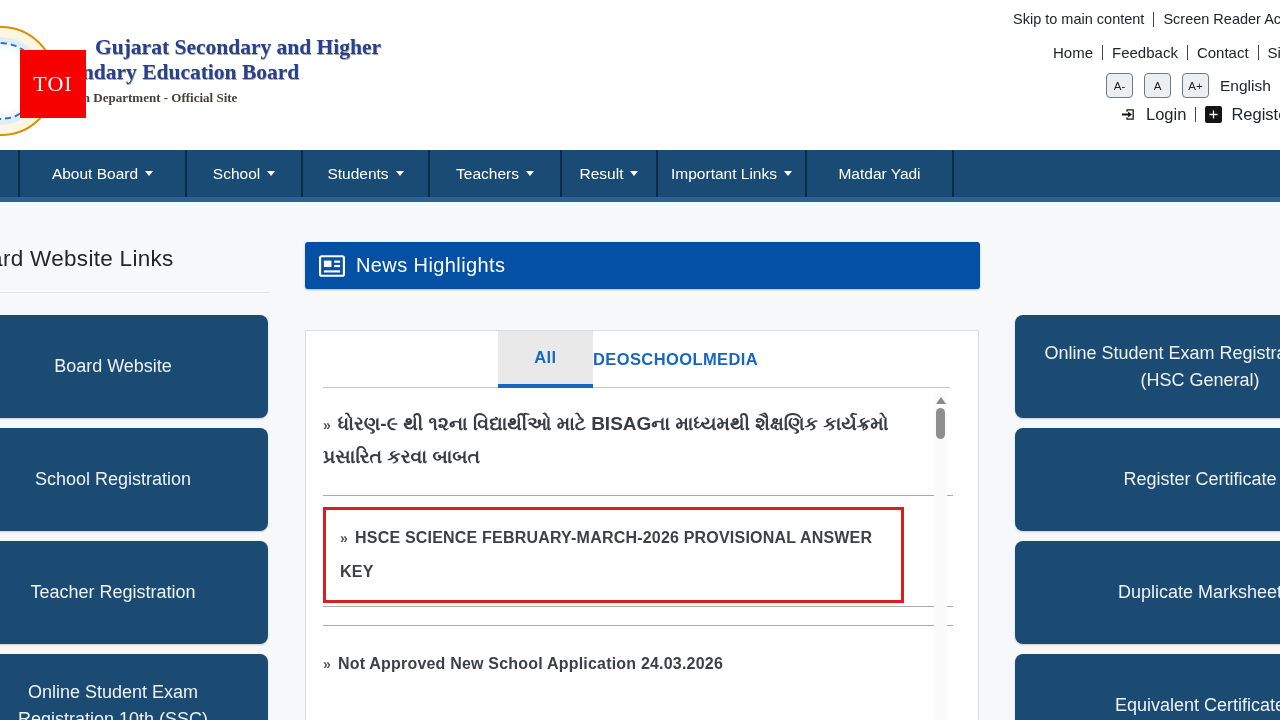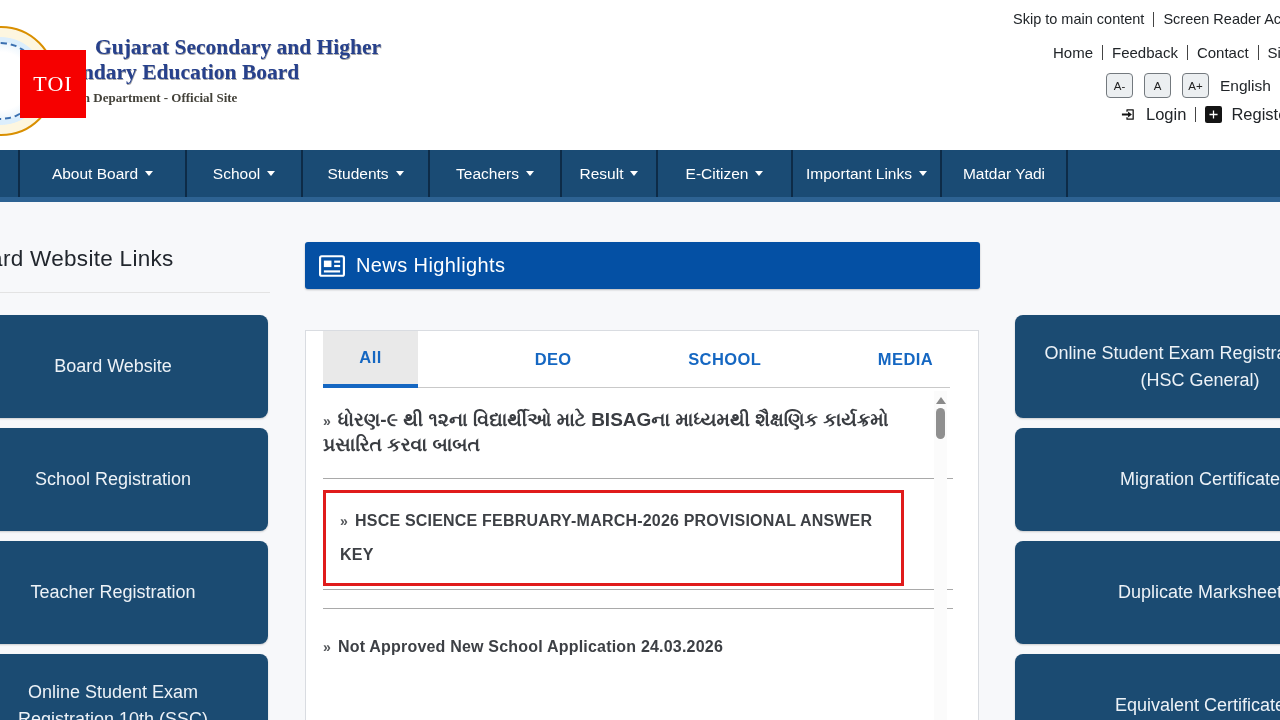--- a/index.html
+++ b/index.html
@@ -56,28 +56,28 @@
   .leftbtn{left:-42px;width:310px;height:103px;}
   .rightbtn{left:1015px;width:370px;height:103px;}
 
   .banner{position:absolute;left:305px;top:40px;width:675px;height:47px;background:var(--banner-bg);
      border-radius:3px;display:flex;align-items:center;padding-left:14px;box-shadow:0 1px 2px rgba(0,0,0,.25);}
   .banner-title{color:#fff;font-size:20px;letter-spacing:.4px;margin-left:11px;}
 
   .newscard{position:absolute;left:305px;top:128px;width:674px;height:397px;background:#fff;border:1px solid #d9dce1;}
   .tabrow{position:relative;height:57px;display:flex;align-items:stretch;padding-left:17px;}
   .tabrow-rule{position:absolute;left:17px;right:28px;bottom:0;height:1px;background:#c9c9c9;}
-  .tabs{display:flex;justify-content:space-between;width:610px;}
+  .tabs{display:flex;justify-content:center;width:610px;}
   .tab{display:flex;align-items:center;justify-content:center;font-size:16.5px;font-weight:bold;
      color:var(--tab-blue);letter-spacing:.4px;cursor:pointer;}
   .tab.active{width:95px;background:#e9e9e9;border-bottom:4px solid var(--tab-blue);z-index:2;}
 
   .newslist{position:relative;padding:0 60px 0 17px;}
   .newsitem{font-weight:bold;color:#3d4045;cursor:pointer;}
-  .news-guj{font-size:19px;line-height:23px;color:#3a3d42;}
+  .news-guj{font-size:19px;line-height:32px;color:#3a3d42;}
   .news-eng{font-size:16px;line-height:34px;letter-spacing:.2px;}
   .prefix{color:#55585c;font-size:14px;margin-right:7px;}
   .item1{margin-top:20px;}
   .hr{border-top:1px solid #a9a9a9;margin-top:22px;margin-right:-35px;}
   .redbox{margin:11px 0 0 0;width:581px;border:3px solid var(--highlight-red);padding:11px 14px;}
   .hr2{margin-top:3px;}
   .item3{margin-top:19px;}
   .hr3{margin-top:18px;}
   .item4{margin-top:21px;}
 
@@ -159,29 +159,25 @@
         <span class="caret"></span>
       </div>
     <div class="navitem" style="width:132px">
         <span>Teachers</span>
         <span class="caret"></span>
       </div>
     <div class="navitem" style="width:96px">
         <span>Result</span>
         <span class="caret"></span>
       </div>
-    <div class="navitem" style="width:135px">
-        <span>E-Citizen</span>
-        <span class="caret"></span>
-      </div>
     <div class="navitem" style="width:149px">
         <span>Important Links</span>
         <span class="caret"></span>
       </div>
-    <div class="navitem" style="width:126px">
+    <div class="navitem" style="width:147px">
         <span>Matdar Yadi</span>
       </div>
   </div>
 </div>
 <div id="navstrip"></div>
 
 <div id="main">
 
   <div class="side-title">Board Website Links</div>
   <div class="side-rule"></div>
@@ -234,21 +230,21 @@
     <div class="scrollbar">
       <div class="scroll-up"></div>
       <div class="scroll-thumb"></div>
     </div>
   </div>
 
   <div class="sidebtn rightbtn" style="top:113px">
       <span>Online Student Exam Registration 12th (HSC General)</span>
     </div>
   <div class="sidebtn rightbtn" style="top:226px">
-      <span>Migration Certificate</span>
+      <span>Register Certificate</span>
     </div>
   <div class="sidebtn rightbtn" style="top:339px">
       <span>Duplicate Marksheet</span>
     </div>
   <div class="sidebtn rightbtn" style="top:452px">
       <span>Equivalent Certificate</span>
     </div>
 </div>
 
 </body></html>

